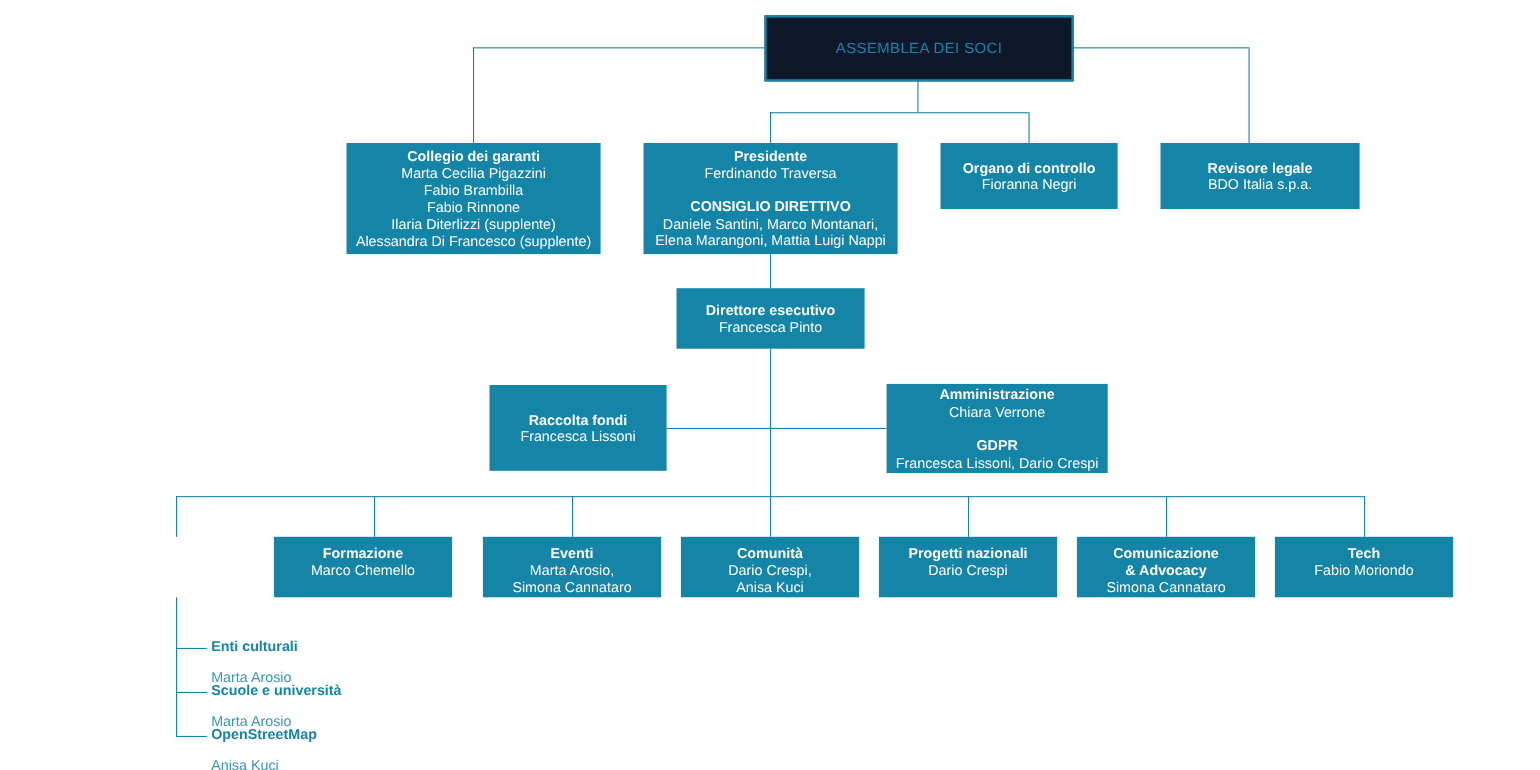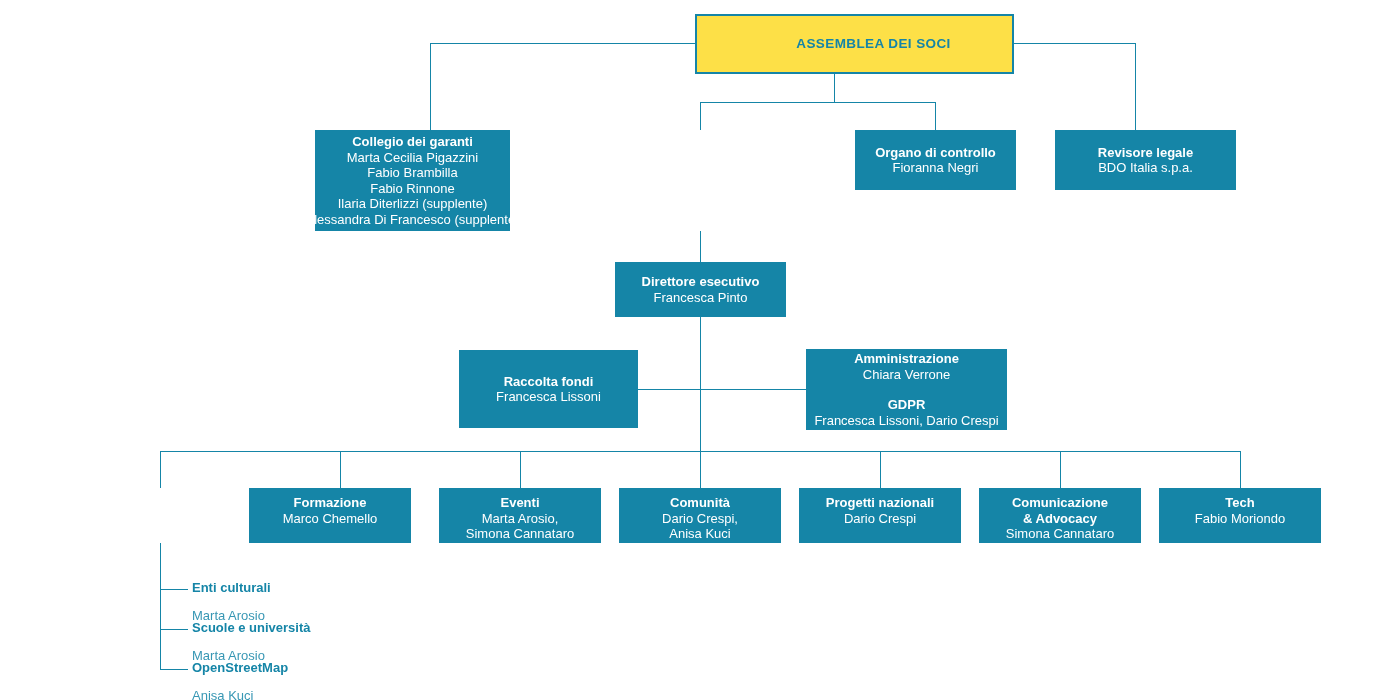--- a/index.html
+++ b/index.html
@@ -12,32 +12,32 @@
   .node {
     position:absolute; background:var(--teal); color:#ffffff;
     display:flex; flex-direction:column; align-items:center; justify-content:center;
     text-align:center; font-size:13px; line-height:15.5px;
   }
   .node .ln { display:block; white-space:nowrap; }
   .b { font-weight:bold; }
   .spacer { display:block; height:15px; }
 
   .root {
-    background:#fde047; color:var(--teal);
+    background:#0f172a; color:var(--teal);
     border:2px solid var(--teal);
-    font-weight:bold; font-size:13.5px; letter-spacing:0.4px;padding-left:38px;
+    font-weight:normal; font-size:13.5px; letter-spacing:0.4px;
   }
 
   #n-assemblea       { left:695px; top:14px;  width:277px; height:56px; }
-  #n-collegio        { left:315px; top:130px; width:195px; height:101px; }
+  #n-collegio        { left:315px; top:130px; width:231px; height:101px; }
   #n-presidenza      { left:585px; top:130px; width:231px; height:101px; }
   #n-organo          { left:855px; top:130px; width:161px; height:60px; }
   #n-revisore        { left:1055px;top:130px; width:181px; height:60px; }
   #n-direttore       { left:615px; top:262px; width:171px; height:55px; }
-  #n-raccolta        { left:459px; top:350px; width:179px; height:78px; }
+  #n-raccolta        { left:445px; top:350px; width:161px; height:78px; }
   #n-amministrazione { left:806px; top:349px; width:201px; height:81px; }
 
   .dept { top:488px; width:162px; height:55px; justify-content:flex-start; padding-top:7px; box-sizing:border-box; }
   #d0 { left:79px; }  #d1 { left:249px;align-items:center; } #d2 { left:439px; } #d3 { left:619px; }
   #d4 { left:799px; } #d5 { left:979px; } #d6 { left:1159px; }
 
   .subitem { position:absolute; left:192px; color:var(--teal); font-size:13px; line-height:14px; }
   .subitem .t { font-weight:bold; display:block; }
   .subitem .n { display:block; margin-top:14px; opacity:0.85; }
   #s0 { top:581px; } #s1 { top:621px; } #s2 { top:661px; }
@@ -77,20 +77,28 @@
 
   <div class="node" id="n-collegio">
     <span class="ln b">Collegio dei garanti</span>
     <span class="ln">Marta Cecilia Pigazzini</span>
     <span class="ln">Fabio Brambilla</span>
     <span class="ln">Fabio Rinnone</span>
     <span class="ln">Ilaria Diterlizzi (supplente)</span>
     <span class="ln">Alessandra Di Francesco (supplente)</span>
   </div>
 
+  <div class="node" id="n-presidenza">
+    <span class="ln b">Presidente</span>
+    <span class="ln">Ferdinando Traversa</span>
+    <span class="spacer"></span>
+    <span class="ln b">CONSIGLIO DIRETTIVO</span>
+    <span class="ln">Daniele Santini, Marco Montanari,</span>
+    <span class="ln">Elena Marangoni, Mattia Luigi Nappi</span>
+  </div>
 
   <div class="node" id="n-organo">
     <span class="ln b">Organo di controllo</span>
     <span class="ln">Fioranna Negri</span>
   </div>
 
   <div class="node" id="n-revisore">
     <span class="ln b">Revisore legale</span>
     <span class="ln">BDO Italia s.p.a.</span>
   </div>

